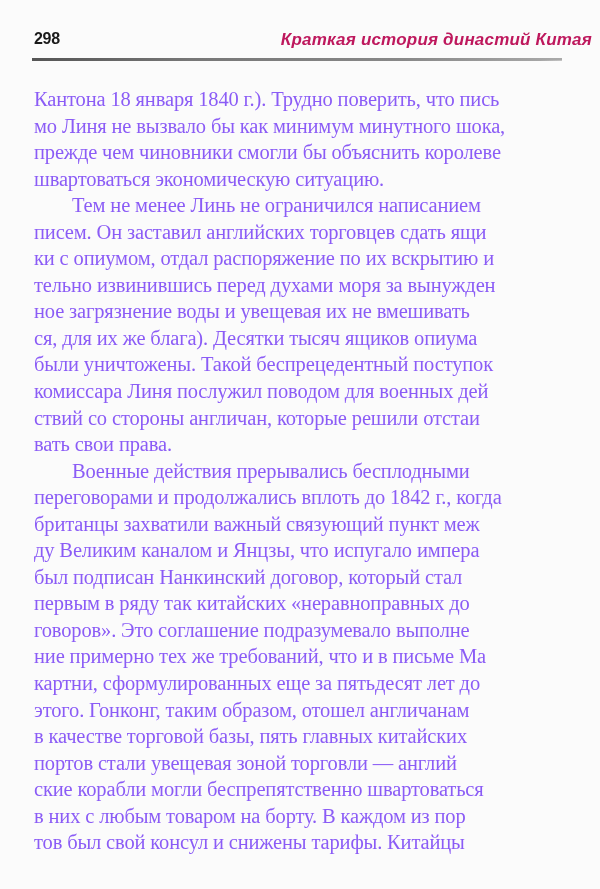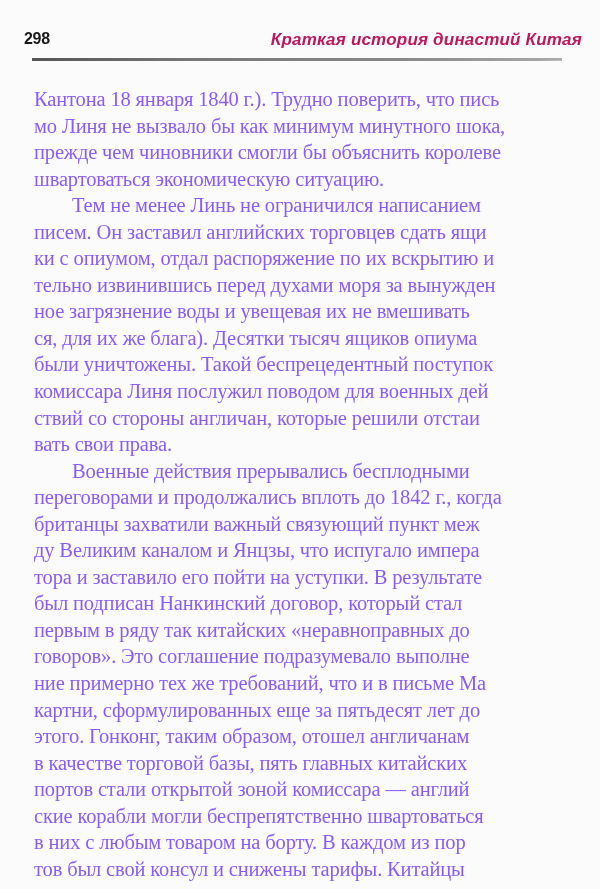--- a/index.html
+++ b/index.html
@@ -1,21 +1,21 @@
 <!DOCTYPE html>
 <html><head>
 <meta charset="utf-8">
 <style>
   html, body { margin:0; padding:0; }
   body {
     width:600px; height:889px; background:#fbfbfb; overflow:hidden;
     position:relative; font-family:"Liberation Serif", serif; color:#1c1c1c;
   }
   .header {
-    position:absolute; left:24px; top:30px; width:460px; height:26px;
+    position:absolute; left:34px; top:30px; width:460px; height:26px;
   }
   .page-num {
     position:absolute; left:0; top:0; font-family:"Liberation Sans", sans-serif;
     font-weight:bold; font-size:16px; color:#1a1a1a; letter-spacing:-0.3px;
   }
   .running-title {
     position:absolute; right:-98px; top:0; font-family:"Liberation Sans", sans-serif;
     font-style:italic; font-weight:bold; font-size:17px; color:#be185d;
     white-space:nowrap; letter-spacing:0.2px;
   }
@@ -58,27 +58,26 @@
     <div class="line">ное загрязнение воды и увещевая их не вмешивать</div>
     <div class="line">ся, для их же блага). Десятки тысяч ящиков опиума</div>
     <div class="line">были уничтожены. Такой беспрецедентный поступок</div>
     <div class="line">комиссара Линя послужил поводом для военных дей</div>
     <div class="line">ствий со стороны англичан, которые решили отстаи</div>
     <div class="line">вать свои права.</div>
     <div class="line indent">Военные действия прерывались бесплодными</div>
     <div class="line">переговорами и продолжались вплоть до 1842 г., когда</div>
     <div class="line">британцы захватили важный связующий пункт меж</div>
     <div class="line">ду Великим каналом и Янцзы, что испугало импера</div>
-    <div class="line">тора и заставило его пойти на уступки. В результате</div>
     <div class="line">был подписан Нанкинский договор, который стал</div>
     <div class="line">первым в ряду так китайских «неравноправных до</div>
     <div class="line">говоров». Это соглашение подразумевало выполне</div>
     <div class="line">ние примерно тех же требований, что и в письме Ма</div>
     <div class="line">картни, сформулированных еще за пятьдесят лет до</div>
     <div class="line">этого. Гонконг, таким образом, отошел англичанам</div>
     <div class="line">в качестве торговой базы, пять главных китайских</div>
-    <div class="line">портов стали открытой зоной комиссара — англий</div>
+    <div class="line">портов стали увещевая зоной торговли — англий</div>
     <div class="line">ские корабли могли беспрепятственно швартоваться</div>
     <div class="line">в них с любым товаром на борту. В каждом из пор</div>
     <div class="line">тов был свой консул и снижены тарифы. Китайцы</div>
   </div>
 
 <div class="fade"></div>
 
 </body></html>

